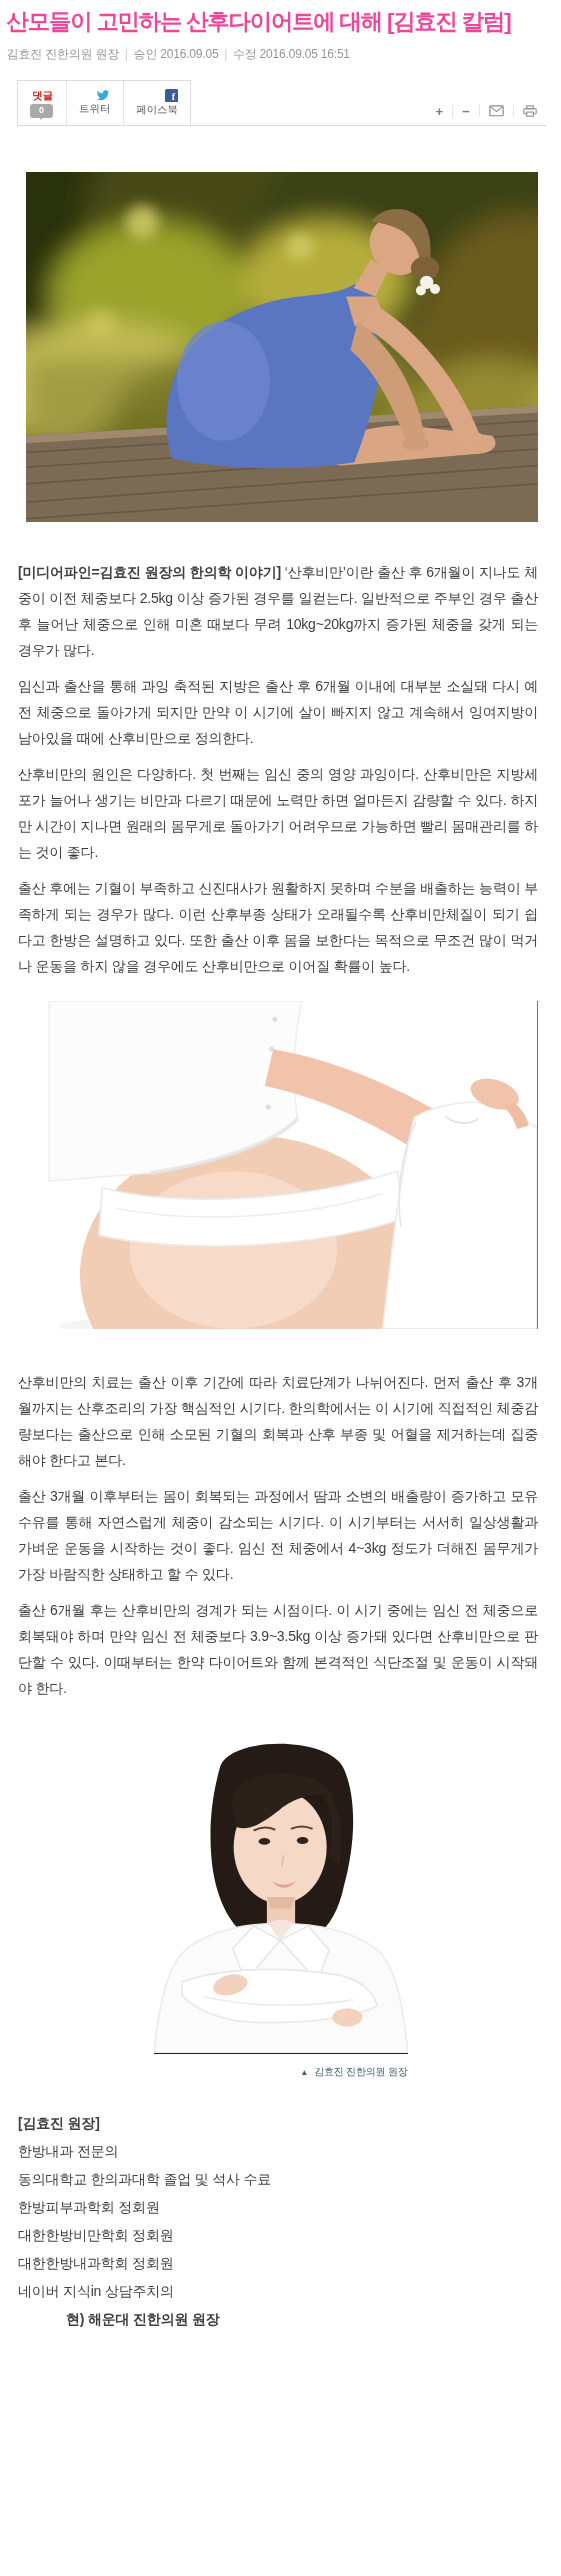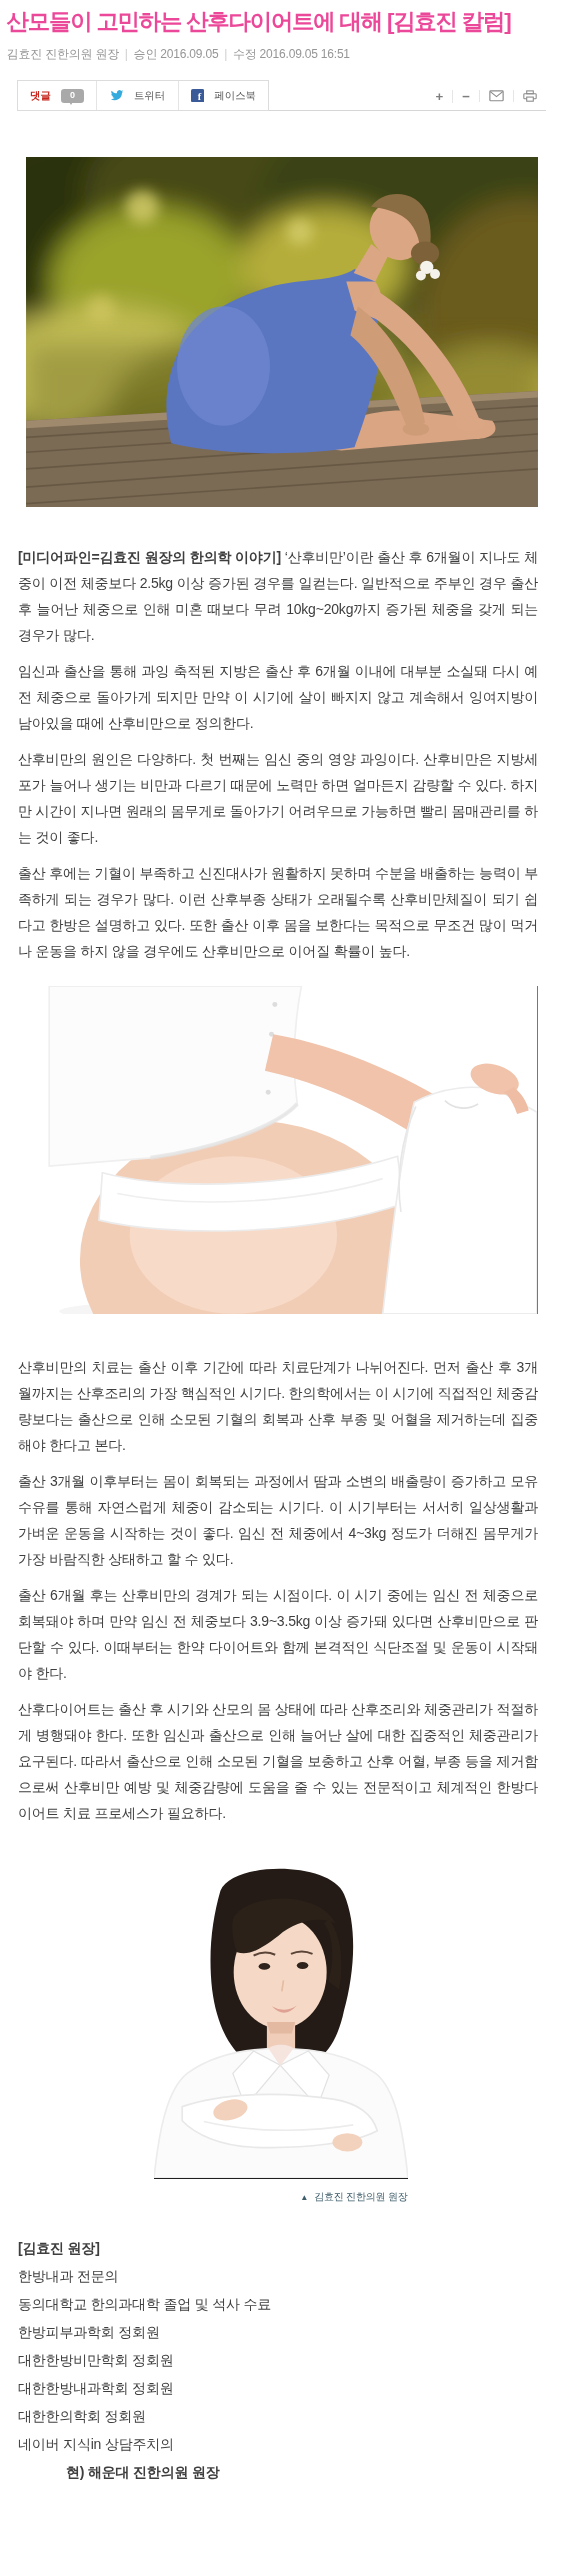--- a/index.html
+++ b/index.html
@@ -9,22 +9,22 @@
   
   h1.title{margin:6.6px 8.3px 0 6.6px;font-size:22.4px;line-height:1.3;letter-spacing:-1.2px;
     color:#ec4899;font-weight:bold;word-break:break-all;}
   .byline{margin:10px 6.6px 0;font-size:12px;color:#969696;letter-spacing:-0.2px;}
   .byline .sep{color:#cfcfcf;margin:0 5.8px;}
 
   
   .share-row{display:flex;justify-content:space-between;align-items:flex-end;
     margin:17.4px 15px 0 16.6px;border-bottom:0.8px solid #d6d6d6;}
   .share-box{display:flex;border:0.8px solid #dcdcdc;background:#fff;margin-bottom:-0.8px;}
-  .share-cell{display:flex;align-items:flex-start;gap:10px;padding:7.5px 12.5px;font-size:10.4px;
-    color:#555;text-decoration:none;cursor:pointer;white-space:nowrap;}
+  .share-cell{display:flex;align-items:flex-end;gap:1px;padding:7.5px 12.5px;font-size:10.4px;
+    color:#555;text-decoration:none;cursor:pointer;white-space:nowrap;flex-direction:column;}
   .share-cell + .share-cell{border-left:0.8px solid #e4e4e4;}
   .comment-label{color:#c7271f;font-weight:bold;}
   .comment-badge{position:relative;background:#a9a9a9;color:#fff;font-size:9px;font-weight:bold;
     border-radius:3.3px;padding:2.5px 9px;line-height:1;}
   .comment-badge::after{content:"";position:absolute;left:7.5px;bottom:-5px;
     border:3.3px solid transparent;border-top:5px solid #a9a9a9;}
   .tools{display:flex;align-items:center;margin-bottom:7.5px;}
   .tool{display:flex;align-items:center;justify-content:center;padding:0 9px;color:#7d7d7d;
     font-size:13.3px;font-weight:bold;text-decoration:none;cursor:pointer;line-height:1;}
   .tool + .tool{border-left:0.8px solid #e6e6e6;}
@@ -210,21 +210,20 @@
         <path d="M505,138 C515,148 532,150 545,142" fill="none" stroke="#e2e2e2" stroke-width="2"></path>
 
         <ellipse cx="565" cy="112" rx="30" ry="17" fill="#f0c3aa" transform="rotate(18 565 112)"></ellipse>
         <path d="M588,122 C598,130 604,140 606,150 L592,154 C588,142 582,132 576,128 Z" fill="#eebda4"></path>
       </svg>
     </figure>
 
     <p class="para">산후비만의 치료는 출산 이후 기간에 따라 치료단계가 나뉘어진다. 먼저 출산 후 3개월까지는 산후조리의 가장 핵심적인 시기다. 한의학에서는 이 시기에 직접적인 체중감량보다는 출산으로 인해 소모된 기혈의 회복과 산후 부종 및 어혈을 제거하는데 집중해야 한다고 본다.</p>
     <p class="para">출산 3개월 이후부터는 몸이 회복되는 과정에서 땀과 소변의 배출량이 증가하고 모유수유를 통해 자연스럽게 체중이 감소되는 시기다. 이 시기부터는 서서히 일상생활과 가벼운 운동을 시작하는 것이 좋다. 임신 전 체중에서 4~3kg 정도가 더해진 몸무게가 가장 바람직한 상태하고 할 수 있다.</p>
     <p class="para">출산 6개월 후는 산후비만의 경계가 되는 시점이다. 이 시기 중에는 임신 전 체중으로 회복돼야 하며 만약 임신 전 체중보다 3.9~3.5kg 이상 증가돼 있다면 산후비만으로 판단할 수 있다. 이때부터는 한약 다이어트와 함께 본격적인 식단조절 및 운동이 시작돼야 한다.</p>
-    <p class="para">산후다이어트는 출산 후 시기와 산모의 몸 상태에 따라 산후조리와 체중관리가 적절하게 병행돼야 한다. 또한 임신과 출산으로 인해 늘어난 살에 대한 집중적인 체중관리가 요구된다. 따라서 출산으로 인해 소모된 기혈을 보충하고 산후 어혈, 부종 등을 제거함으로써 산후비만 예방 및 체중감량에 도움을 줄 수 있는 전문적이고 체계적인 한방다이어트 치료 프로세스가 필요하다.</p>
   </div>
 
   <figure class="portrait">
     <svg width="254" height="322" viewBox="0 0 306 388">
       <rect width="306" height="388" fill="#ffffff"></rect>
 
       <path d="M80,42 C95,6 212,6 229,46 C246,86 241,142 229,186 C223,216 211,236 196,246 L110,246 C90,231 75,201 70,161 C65,116 70,77 80,42 Z" fill="#241b16"></path>
 
       <ellipse cx="152" cy="140" rx="56" ry="68" fill="#f5d9c6"></ellipse>
 
@@ -256,20 +255,19 @@
     <span class="tri">▲</span><span>김효진 진한의원 원장</span>
   </div>
 
   <div class="profile">
     <div class="heading">[김효진 원장]</div>
     <div>한방내과 전문의</div>
     <div>동의대학교 한의과대학 졸업 및 석사 수료</div>
     <div>한방피부과학회 정회원</div>
     <div>대한한방비만학회 정회원</div>
     <div>대한한방내과학회 정회원</div>
-    <div>대한한의학회 정회원</div>
     <div>네이버 지식in 상담주치의</div>
     <div class="current">현) 해운대 진한의원 원장</div>
 
   </div>
 
 </div>
 
 
 </body></html>

